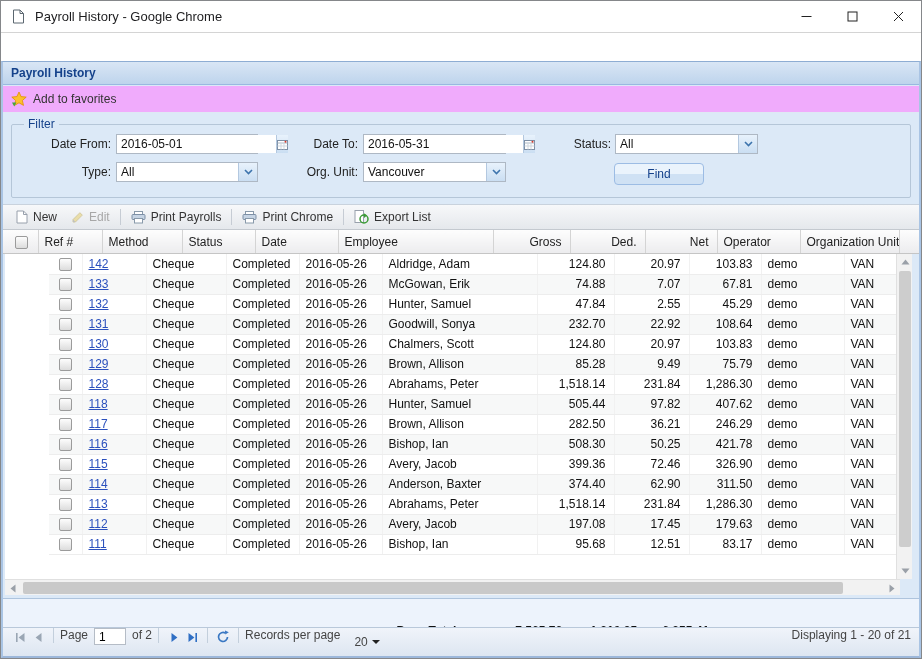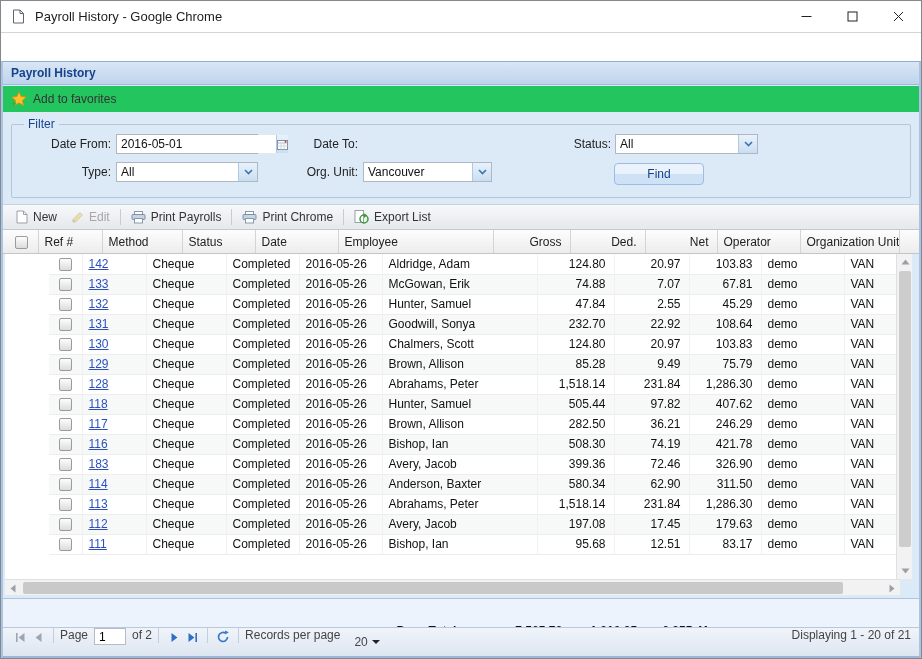--- a/index.html
+++ b/index.html
@@ -12,21 +12,21 @@
   .titlebar .title { margin-left:10px; font-size:13px; color:#1d1d1f; }
   .win-controls { margin-left:auto; display:flex; height:100%; }
   .win-btn { width:46px; height:100%; display:flex; align-items:center; justify-content:center; cursor:default; }
 
   
   .panel { position:absolute; left:0; top:60px; right:0; bottom:0; background:#dce9f7; border-left:2px solid #a9c4e4; border-right:2px solid #a9c4e4; border-top:1px solid #8eadd3; border-bottom:2px solid #9cb7da; }
 
   .panel-header { position:absolute; left:0; top:0; right:0; height:23px; background:linear-gradient(#dcе9f8,#c0d6ee); background:linear-gradient(#d9e6f5,#bed4ec); border-bottom:1px solid #99b9e0; display:flex; align-items:center; padding-left:8px; }
   .panel-header .ttl { font-size:12px; font-weight:bold; color:#15428b; }
 
-  .favbar { position:absolute; left:0; top:24px; right:0; height:27px; background:#22c55e; display:flex; align-items:center; padding-left:8px; border-bottom:1px solid #dfe8f4; }
+  .favbar { position:absolute; left:0; top:24px; right:0; height:27px; background:#f0abfc; display:flex; align-items:center; padding-left:8px; border-bottom:1px solid #dfe8f4; }
   .favbar .lbl { font-size:12px; color:#333; margin-left:6px; }
 
   
   .filterarea { position:absolute; left:0; top:51px; right:0; height:91px; }
   fieldset.filter { position:absolute; left:8px; right:8px; top:4px; bottom:6px; border:1px solid #b5c6d8; border-radius:2px; }
   fieldset.filter legend { font-size:12px; color:#15428b; margin-left:12px; padding:0 4px; }
   .f-label { position:absolute; width:100px; text-align:right; font-size:12px; color:#222; line-height:20px; }
   .f-field { position:absolute; height:20px; background:#fff; border:1px solid #aeb8c4; display:flex; }
   .f-field .val { flex:1; font-size:12px; color:#111; line-height:18px; padding-left:4px; overflow:hidden; white-space:nowrap; }
   .trigger { width:19px; border-left:1px solid #b3c8e0; background:linear-gradient(#e8f2fc,#cadef2); display:flex; align-items:center; justify-content:center; cursor:pointer; }
@@ -140,20 +140,33 @@
               <line x1="0.5" y1="4" x2="10.5" y2="4" stroke="#aab7c4"></line>
               <line x1="4" y1="4" x2="4" y2="10.5" stroke="#cfd7df"></line>
               <line x1="7" y1="4" x2="7" y2="10.5" stroke="#cfd7df"></line>
               <line x1="0.5" y1="7" x2="10.5" y2="7" stroke="#cfd7df"></line>
               <circle cx="8.5" cy="2.7" r="1" fill="#d23b2e"></circle>
             </svg>
         </span>
       </div>
 
       <div class="f-label" style="left:255px;top:21px;">Date To:</div>
+      <div class="f-field" style="left:360px;top:21px;width:143px;">
+        <input class="val" style="border: none; outline: none;" value="2016-05-31">
+        <span class="trigger">
+          <svg width="11" height="11" viewBox="0 0 11 11">
+              <rect x="0.5" y="1.5" width="10" height="9" fill="#fff" stroke="#7d8fa5"></rect>
+              <line x1="0.5" y1="4" x2="10.5" y2="4" stroke="#aab7c4"></line>
+              <line x1="4" y1="4" x2="4" y2="10.5" stroke="#cfd7df"></line>
+              <line x1="7" y1="4" x2="7" y2="10.5" stroke="#cfd7df"></line>
+              <line x1="0.5" y1="7" x2="10.5" y2="7" stroke="#cfd7df"></line>
+              <circle cx="8.5" cy="2.7" r="1" fill="#d23b2e"></circle>
+            </svg>
+        </span>
+      </div>
 
       <div class="f-label" style="left:508px;top:21px;">Status:</div>
       <div class="f-field" style="left:612px;top:21px;width:143px;">
         <span class="val">All</span>
         <span class="trigger">
           <svg width="9" height="6" viewBox="0 0 9 6">
               <path d="M1 1 L4.5 4.5 L8 1" stroke="#3d74ad" stroke-width="1.6" fill="none"></path>
             </svg>
         </span>
       </div>
@@ -162,21 +175,21 @@
       <div class="f-field" style="left:113px;top:49px;width:142px;">
         <span class="val">All</span>
         <span class="trigger">
           <svg width="9" height="6" viewBox="0 0 9 6">
               <path d="M1 1 L4.5 4.5 L8 1" stroke="#3d74ad" stroke-width="1.6" fill="none"></path>
             </svg>
         </span>
       </div>
 
       <div class="f-label" style="left:255px;top:49px;">Org. Unit:</div>
-      <div class="f-field" style="left:360px;top:49px;width:129px;">
+      <div class="f-field" style="left:360px;top:49px;width:143px;">
         <span class="val">Vancouver</span>
         <span class="trigger">
           <svg width="9" height="6" viewBox="0 0 9 6">
               <path d="M1 1 L4.5 4.5 L8 1" stroke="#3d74ad" stroke-width="1.6" fill="none"></path>
             </svg>
         </span>
       </div>
 
       <div class="find-btn">Find</div>
     </div>
@@ -402,46 +415,46 @@
         <td>VAN</td>
       </tr>
             <tr class="alt">
         <td class="chk"><span class="cbox"></span></td>
         <td><a class="ref-link">116</a></td>
         <td>Cheque</td>
         <td>Completed</td>
         <td>2016-05-26</td>
         <td>Bishop, Ian</td>
         <td class="num">508.30</td>
-        <td class="num">74.19</td>
+        <td class="num">50.25</td>
         <td class="num">421.78</td>
         <td>demo</td>
         <td>VAN</td>
       </tr>
             <tr>
         <td class="chk"><span class="cbox"></span></td>
-        <td><a class="ref-link">183</a></td>
+        <td><a class="ref-link">115</a></td>
         <td>Cheque</td>
         <td>Completed</td>
         <td>2016-05-26</td>
         <td>Avery, Jacob</td>
         <td class="num">399.36</td>
         <td class="num">72.46</td>
         <td class="num">326.90</td>
         <td>demo</td>
         <td>VAN</td>
       </tr>
             <tr class="alt">
         <td class="chk"><span class="cbox"></span></td>
         <td><a class="ref-link">114</a></td>
         <td>Cheque</td>
         <td>Completed</td>
         <td>2016-05-26</td>
         <td>Anderson, Baxter</td>
-        <td class="num">580.34</td>
+        <td class="num">374.40</td>
         <td class="num">62.90</td>
         <td class="num">311.50</td>
         <td>demo</td>
         <td>VAN</td>
       </tr>
             <tr>
         <td class="chk"><span class="cbox"></span></td>
         <td><a class="ref-link">113</a></td>
         <td>Cheque</td>
         <td>Completed</td>

